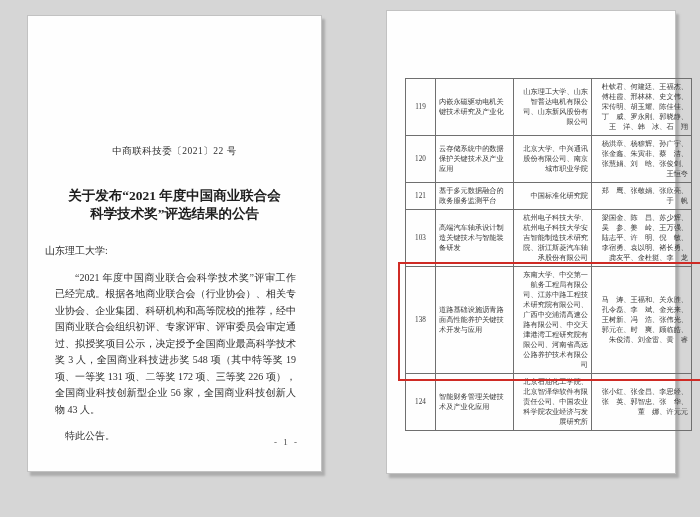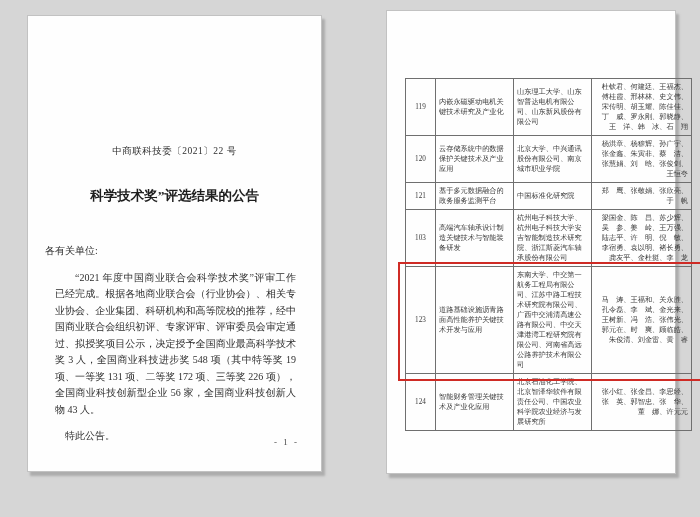--- a/index.html
+++ b/index.html
@@ -93,40 +93,41 @@
     color: #3a3a3a;
   }
   .award-table td {
     border: 1px solid #6f6f6f;
     padding: 3px 3px;
     vertical-align: middle;
     word-break: break-all;
   }
   td.col-no   { width: 23px; text-align: center; }
   td.col-project { width: 71px; text-align: left; }
-  td.col-organizations { width: 71px; text-align: left; }
+  td.col-organizations { width: 71px; text-align: right; }
   td.col-people { width: 93px; text-align: right; }
   .highlight-box {
     position: absolute;
     border: 2px solid #cf2b25;
     pointer-events: none;
   }
 </style>
 </head>
 <body>
 
 <div class="canvas">
 
   <div class="page page-left">
     <div class="doc-number">中商联科技委〔2021〕22 号</div>
     <div class="doc-title">
+      <div>关于发布“2021 年度中国商业联合会</div>
       <div>科学技术奖”评选结果的公告</div>
     </div>
     <div class="doc-body">
-      <p class="salutation">各有关单位:</p>
+      <p class="salutation">山东理工大学:</p>
       <p class="body-par">“2021 年度中国商业联合会科学技术奖”评审工作已经完成。根据各地商业联合会（行业协会）、相关专业协会、企业集团、科研机构和高等院校的推荐，经中国商业联合会组织初评、专家评审、评审委员会审定通过、拟授奖项目公示，决定授予全国商业最高科学技术奖 3 人，全国商业科技进步奖 548 项（其中特等奖 19 项、一等奖 131 项、二等奖 172 项、三等奖 226 项），全国商业科技创新型企业 56 家，全国商业科技创新人物 43 人。</p>
       <p class="closing">特此公告。</p>
     </div>
     <div class="page-num">- 1 -</div>
   </div>
 
   <div class="page page-right">
     <table class="award-table">
       <tbody id="award-tbody">
           <tr>
@@ -147,21 +148,21 @@
             <td class="col-organizations">中国标准化研究院</td>
             <td class="col-people">郑　鹰、张敬娟、张欣亮、于　帆</td>
           </tr>
           <tr>
             <td class="col-no">103</td>
             <td class="col-project">高端汽车轴承设计制造关键技术与智能装备研发</td>
             <td class="col-organizations">杭州电子科技大学、杭州电子科技大学安吉智能制造技术研究院、浙江斯菱汽车轴承股份有限公司</td>
             <td class="col-people">梁国金、陈　昌、苏少辉、吴　参、姜　岭、王万强、陆志平、许　明、倪　敏、李宿勇、袁以明、褚长勇、龚友平、金杜挺、李　龙</td>
           </tr>
           <tr>
-            <td class="col-no">123</td>
+            <td class="col-no">138</td>
             <td class="col-project">道路基础设施沥青路面高性能养护关键技术开发与应用</td>
             <td class="col-organizations">东南大学、中交第一航务工程局有限公司、江苏中路工程技术研究院有限公司、广西中交浦清高速公路有限公司、中交天津港湾工程研究院有限公司、河南省高远公路养护技术有限公司</td>
             <td class="col-people">马　涛、王福和、关永胜、孔令磊、李　斌、金光来、王树新、冯　浩、张伟光、郭元在、时　爽、顾临皓、朱俊清、刘金雷、黄　睿</td>
           </tr>
           <tr>
             <td class="col-no">124</td>
             <td class="col-project">智能财务管理关键技术及产业化应用</td>
             <td class="col-organizations">北京石油化工学院、北京智泽华软件有限责任公司、中国农业科学院农业经济与发展研究所</td>
             <td class="col-people">张小红、张金昌、李思经、张　英、郭智忠、张　华、董　娜、许元元</td>
           </tr>

